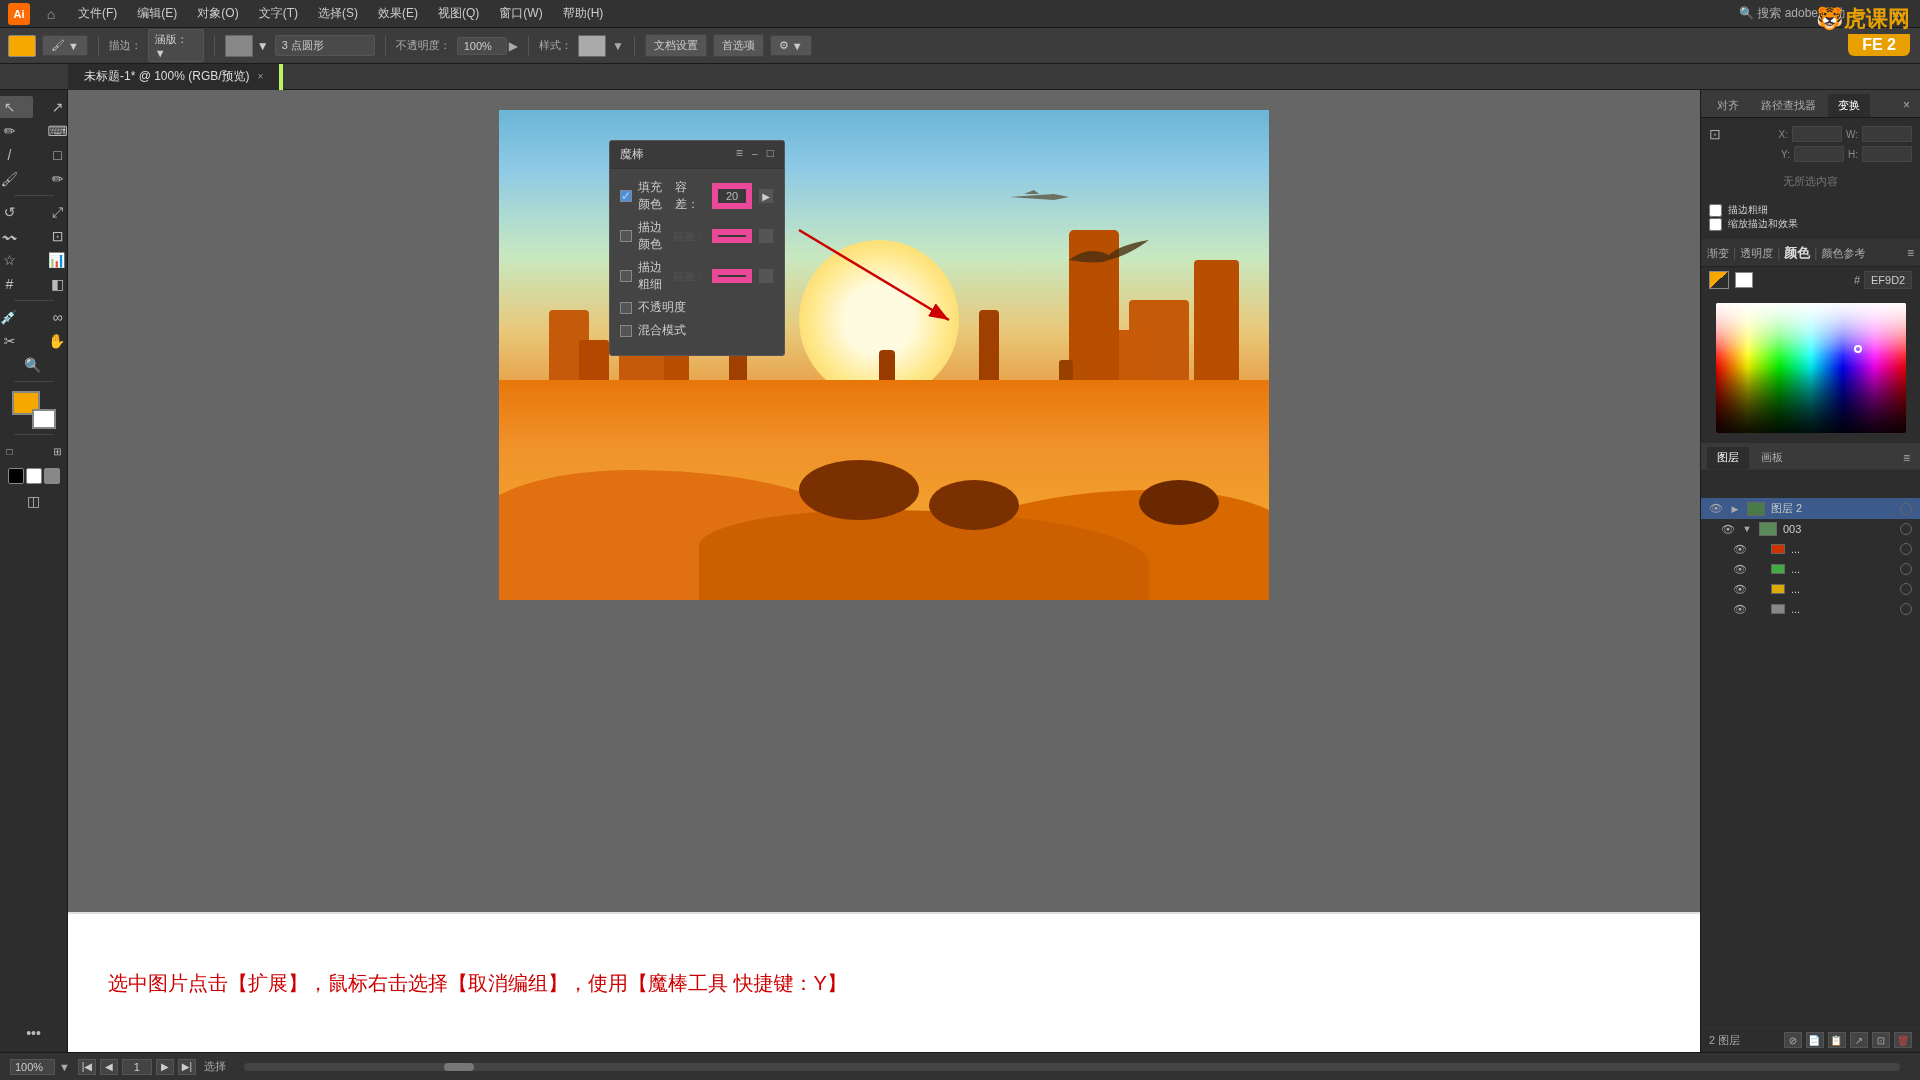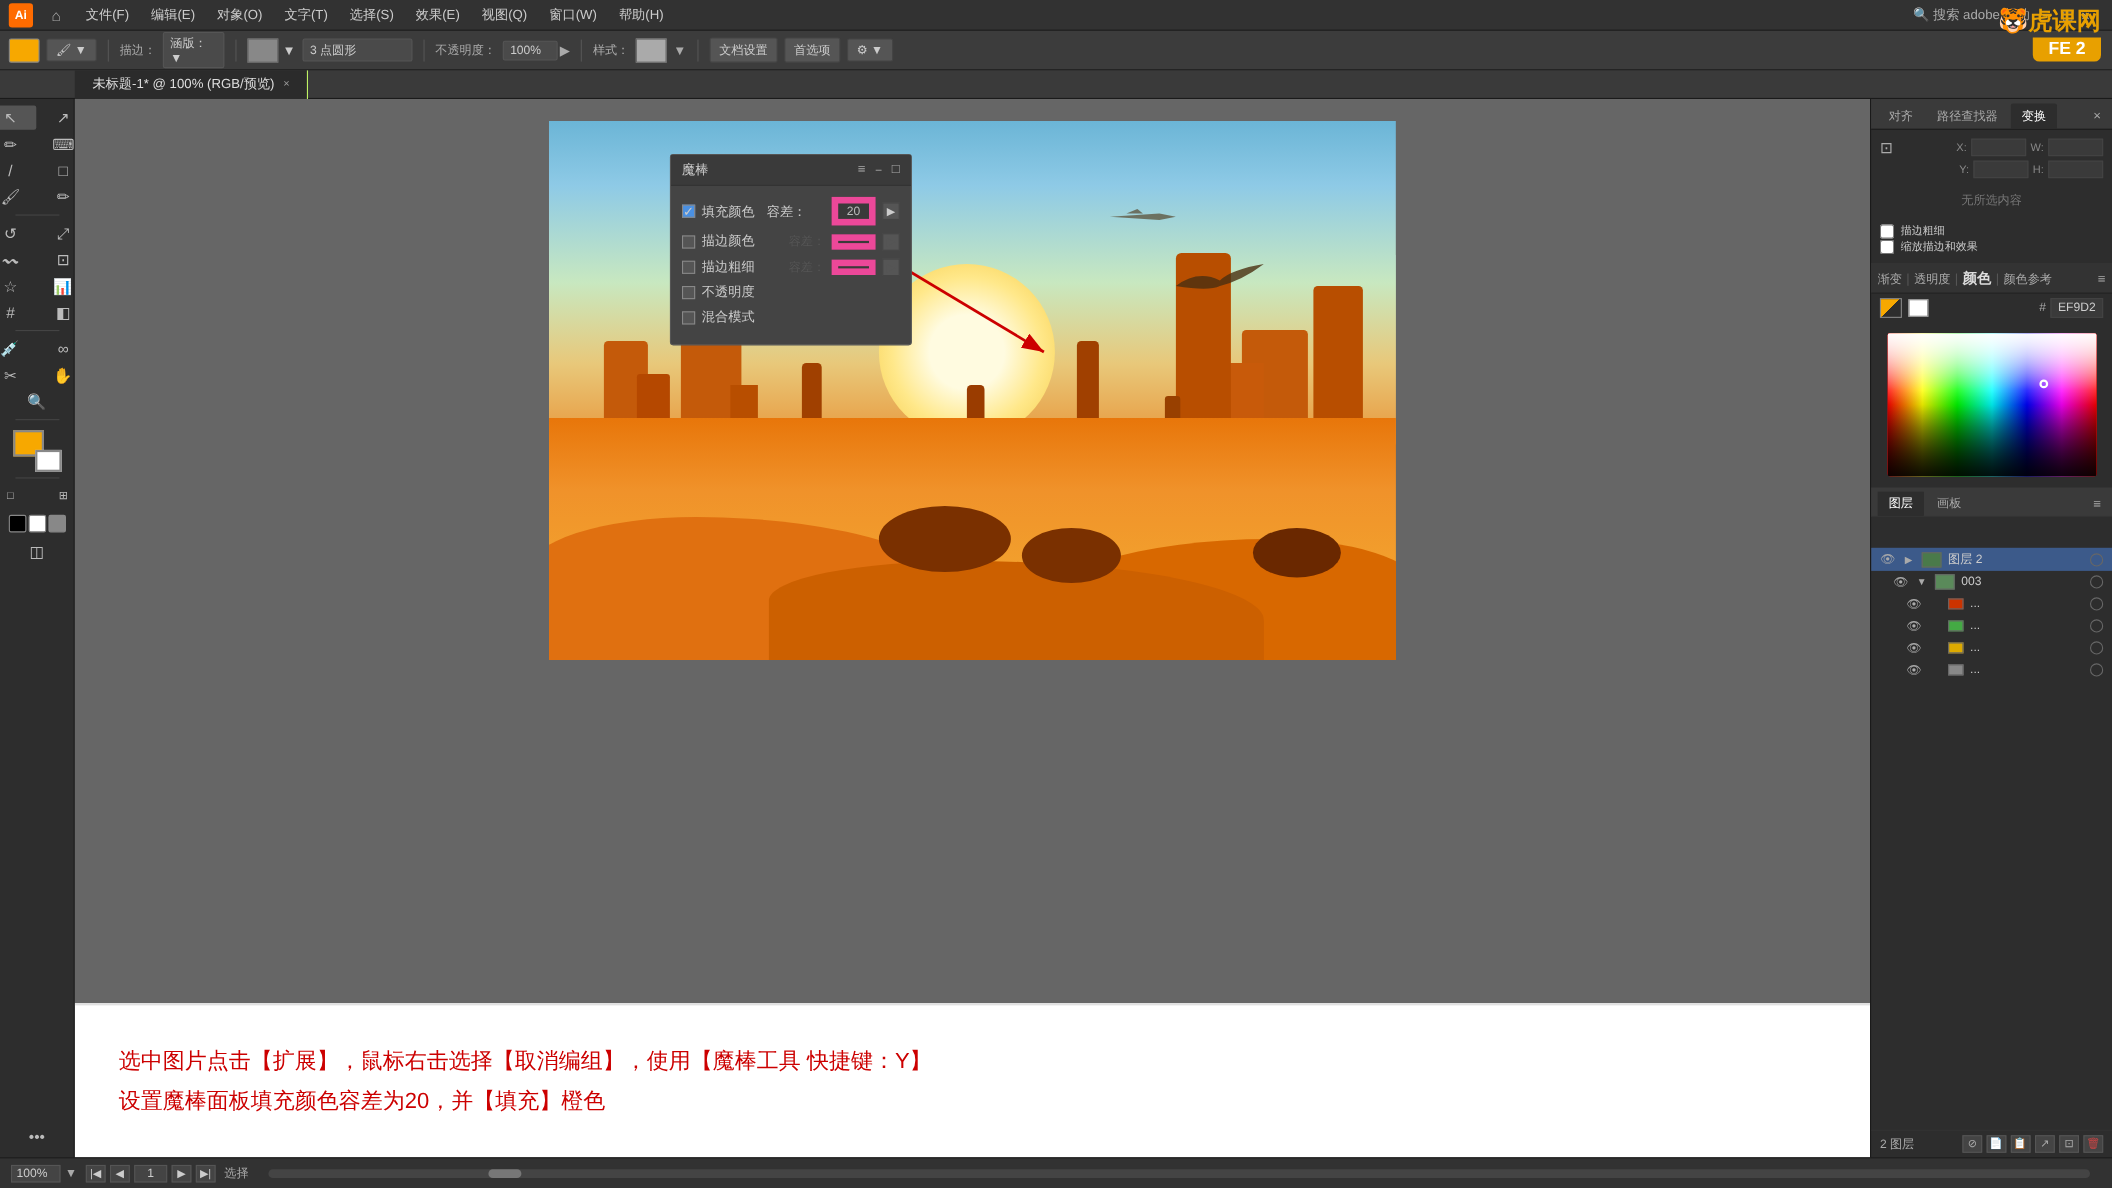--- a/index.html
+++ b/index.html
@@ -92,21 +92,21 @@
       background: #3a3a3a;
       display: flex;
       align-items: center;
       padding-left: 68px;
       border-bottom: 1px solid #1a1a1a;
     }
     .tab {
       height: 26px;
       padding: 0 16px;
       background: #525252;
-      border-right: 1px solid #bef264;
+      border-right: 4px solid #bef264;
       display: flex; align-items: center; gap: 8px;
       font-size: 12px; color: #ddd;
       cursor: pointer;
     }
     .tab.active { background: #2b2b2b; }
     .tab-close { color: #999; font-size: 10px; cursor: pointer; }
 
     
     .main-layout {
       display: flex;
@@ -255,21 +255,21 @@
       font-size: 20px;
       line-height: 1.8;
       font-weight: 400;
     }
 
     
     .magic-panel {
       position: absolute;
       left: 110px;
       top: 30px;
-      width: 220px;
+      width: 176px;
       background: #444;
       border: 1px solid #555;
       border-radius: 3px;
       z-index: 100;
     }
     .magic-panel-title {
       background: #3a3a3a;
       padding: 5px 10px;
       display: flex; align-items: center; justify-content: space-between;
       font-size: 12px; color: #ccc;
@@ -667,21 +667,20 @@
 
           <line x1="300" y1="120" x2="450" y2="210" stroke="#cc0000" stroke-width="2.5" marker-end="url(#arrowhead)"></line>
         </svg>
 
       </div>
     </div>
 
     <div class="instruction-area">
       <div>
         <div class="instruction-text">选中图片点击【扩展】，鼠标右击选择【取消编组】，使用【魔棒工具 快捷键：Y】</div>
-        <div class="instruction-text">设置魔棒面板填充颜色容差为20，并【填充】橙色</div>
       </div>
     </div>
   </div>
 
   <div class="right-panel">
 
     <div class="right-panel-tabs">
       <div class="rp-tab">对齐</div>
       <div class="rp-tab">路径查找器</div>
       <div class="rp-tab active">变换</div>

